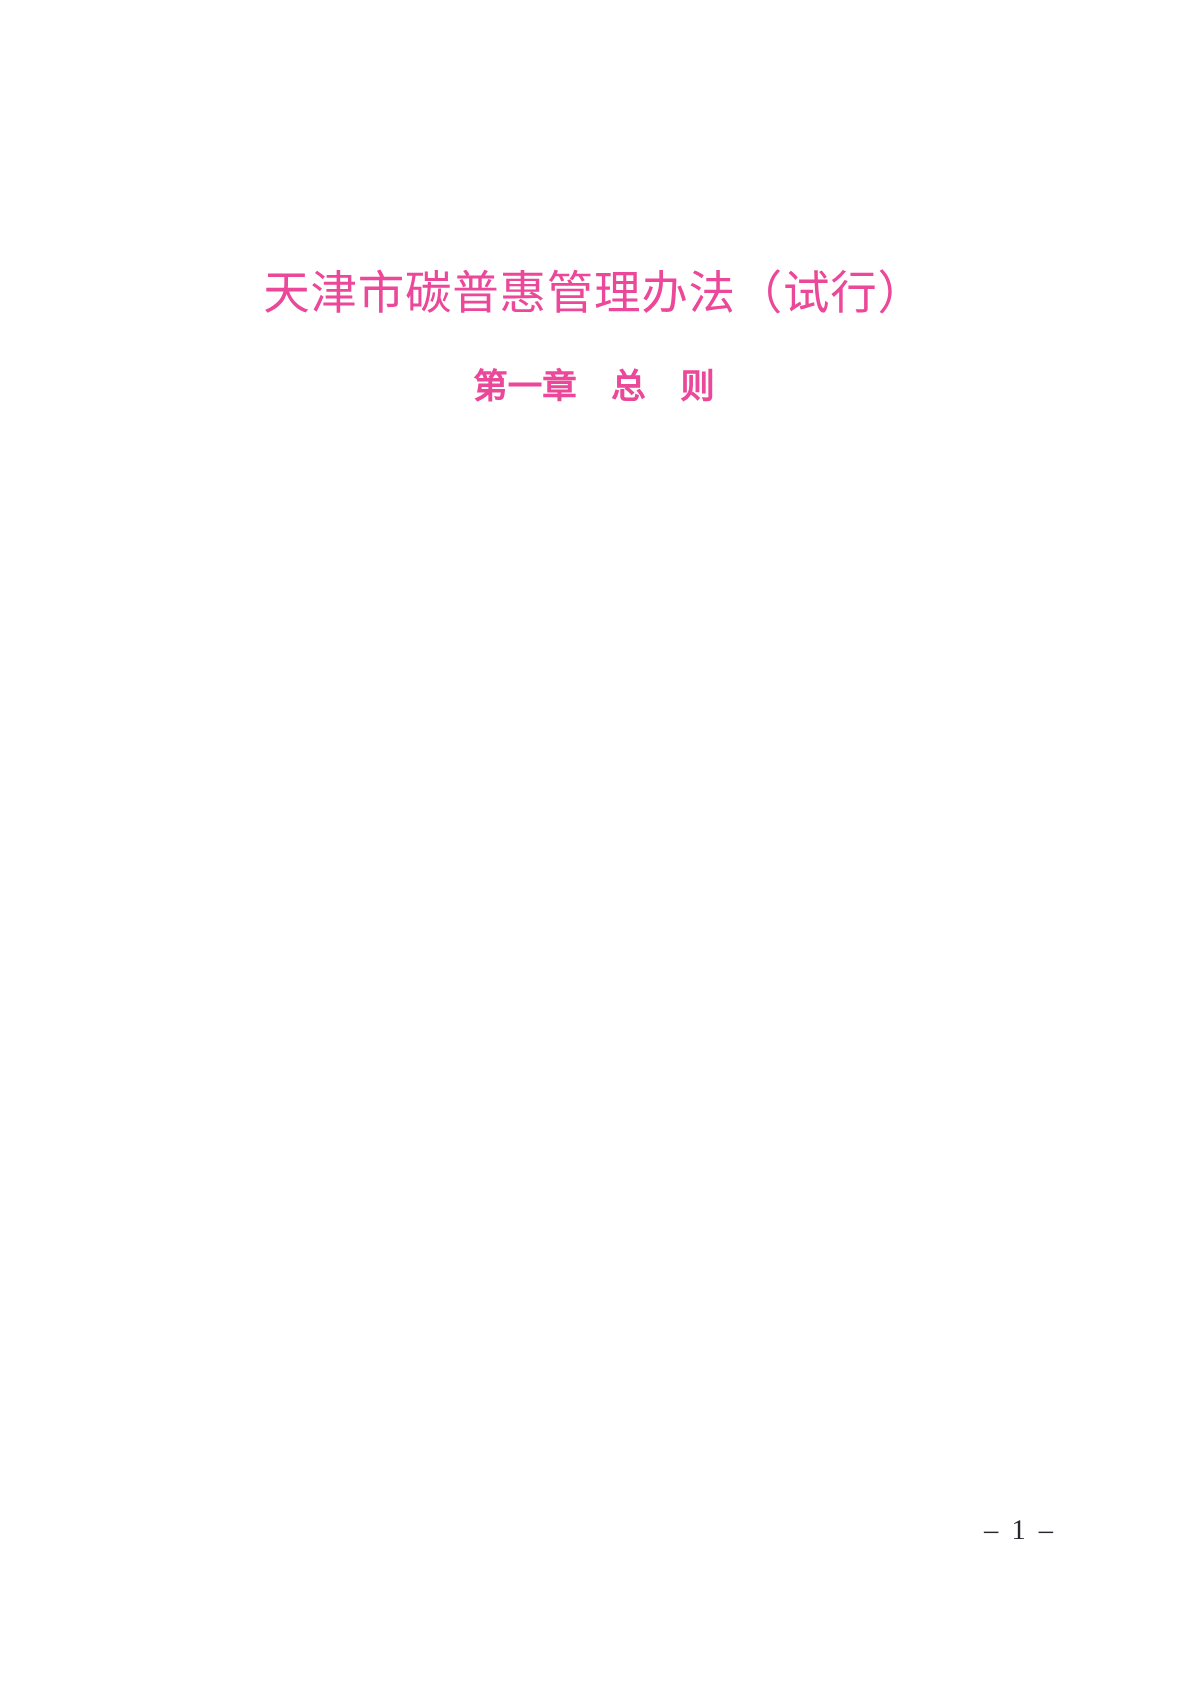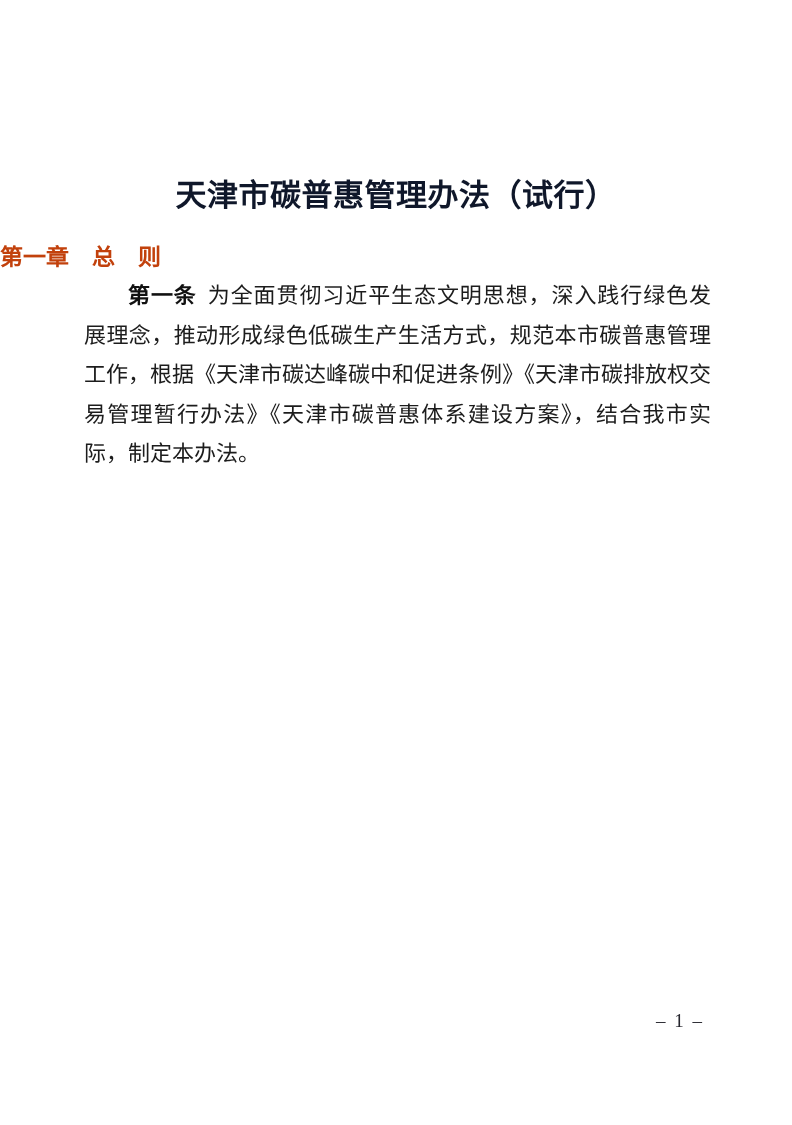--- a/index.html
+++ b/index.html
@@ -16,32 +16,33 @@
     font-family: "Liberation Serif", "DejaVu Serif", serif;
     color: #1a1a1a;
   }
   .doc-title {
     position: absolute;
     top: 170px;
     left: 0;
     width: 792px;
     text-align: center;
     font-size: 31px;
-    font-weight: 700;
+    font-weight: 400;
     letter-spacing: 0.5px;
-    color: #0f172a;
+    color: #ec4899;
   }
   .chapter-heading {
     position: absolute;
     top: 238px;
     left: 0;
     width: 792px;
+    text-align: center;
     font-size: 23px;
     font-weight: 700;
-    color: #c2410c;
+    color: #ec4899;
   }
   .body-text {
     position: absolute;
     top: 276px;
     left: 84px;
     width: 627px;
     font-size: 22px;
     line-height: 39.6px;
     text-align: justify;
     text-justify: inter-ideograph;
@@ -69,20 +70,17 @@
 </head>
 <body>
 
 <div class="page">
 
   <div class="doc-title">天津市碳普惠管理办法（试行）</div>
 
   <div class="chapter-heading">第一章　总　则</div>
 
   <div class="body-text">
-    <p>
-      <span class="article-number">第一条</span><span>为全面贯彻习近平生态文明思想，深入践行绿色发展理念，推动形成绿色低碳生产生活方式，规范本市碳普惠管理工作，根据《天津市碳达峰碳中和促进条例》《天津市碳排放权交易管理暂行办法》《天津市碳普惠体系建设方案》，结合我市实际，制定本办法。</span>
-    </p>
   </div>
 
   <div class="page-number">– 1 –</div>
 
 </div>
 
 </body></html>

